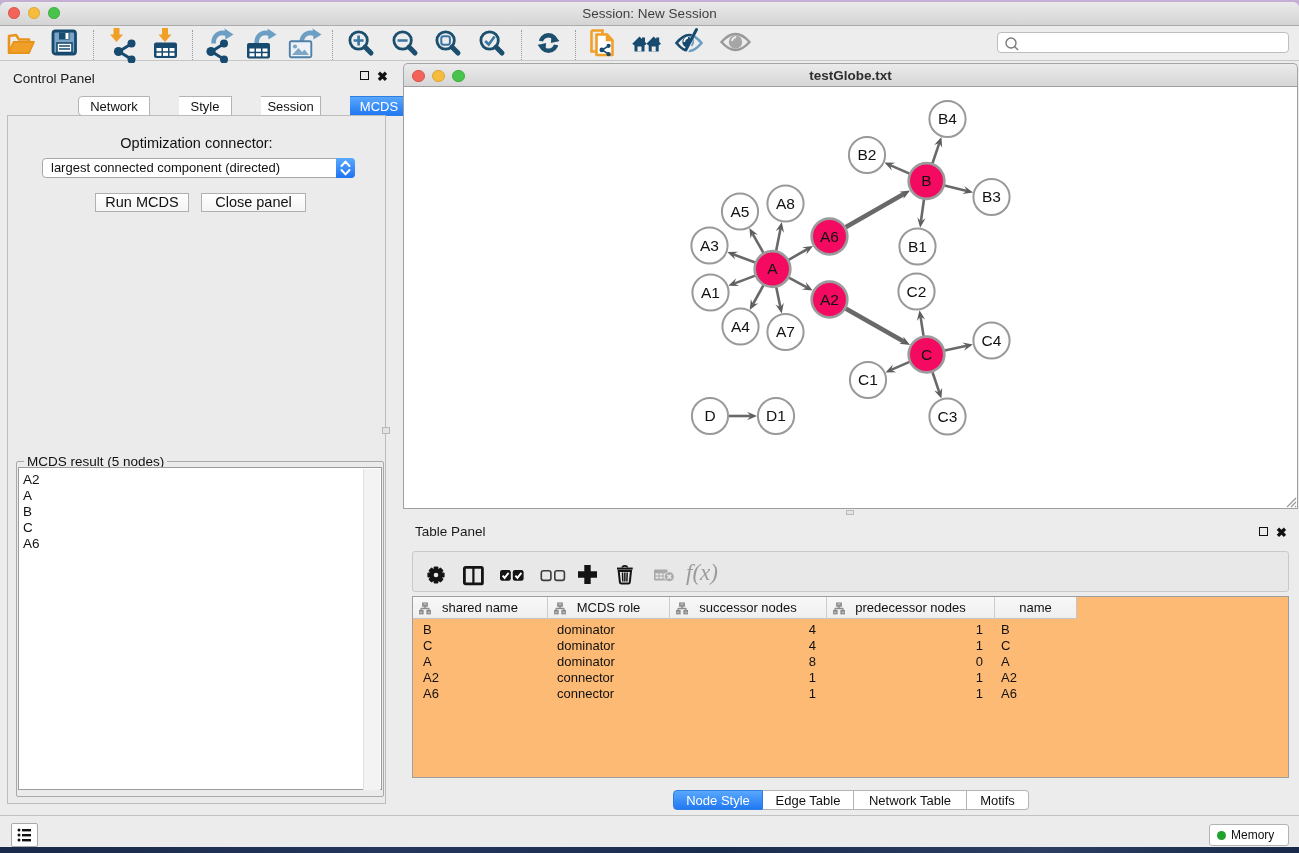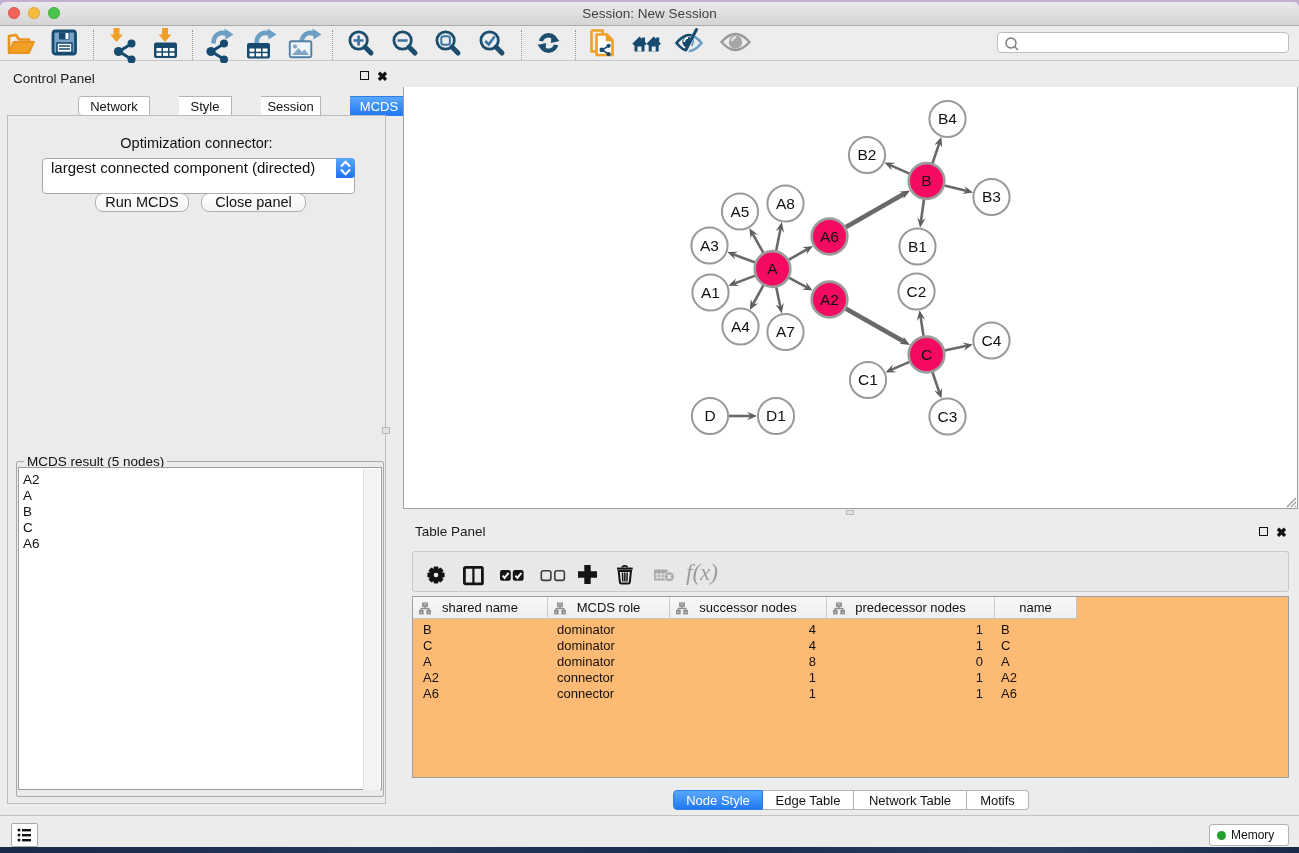--- a/index.html
+++ b/index.html
@@ -19,23 +19,23 @@
 #cp-title { position:absolute; left:13px; top:69px; font-size:13.5px; color:#1a1a1a; }
 .wicon-box { position:absolute; width:9px; height:9px; border:1.6px solid #111; }
 .wicon-x { position:absolute; font-size:13px; font-weight:bold; color:#111; }
 .tabrow { position:absolute; display:flex; }
 .tab { height:20px; background:#fff; border:1px solid #b4b4b4; border-left:none; font-size:13px; color:#111; text-align:center; line-height:19px; }
 .tab.first { border-left:1px solid #b4b4b4; border-radius:4px 0 0 4px; }
 .tab.last { border-radius:0 4px 4px 0; }
 .tab.sel { background:linear-gradient(#59a8fd,#2178f2); color:#fff; border-color:#2e7de2; }
 #cp-box { position:absolute; left:7px; top:113px; width:379px; height:689px; background:#ebebeb; border:1px solid #bcbcbc; }
 #opt-label { position:absolute; left:0; top:133px; width:393px; text-align:center; font-size:14.5px; color:#111; }
-#dropdown { position:absolute; left:42px; top:156px; width:313px; height:36px; background:#fff; border:1px solid #a8a8a8; border-radius:4px; font-size:15px; color:#111; line-height:18px; padding-left:8px; }
+#dropdown { position:absolute; left:42px; top:156px; width:313px; height:20px; background:#fff; border:1px solid #a8a8a8; border-radius:4px; font-size:13px; color:#111; line-height:18px; padding-left:8px; }
 #dd-btn { position:absolute; right:-1px; top:-1px; width:19px; height:20px; background:linear-gradient(#5aa9fe,#1f72f1); border-radius:0 4px 4px 0; }
-.btn { position:absolute; height:19px; background:linear-gradient(#ffffff,#f4f4f4); border:1px solid #b0b0b0; border-radius:8px; font-size:14.5px; color:#111; text-align:center; line-height:17px; }
+.btn { position:absolute; height:19px; background:linear-gradient(#ffffff,#f4f4f4); border:1px solid #b0b0b0; border-radius:0; font-size:14.5px; color:#111; text-align:center; line-height:17px; }
 #groupbox { position:absolute; left:16px; top:459px; width:368px; height:336px; border:1px solid #a9a9a9; border-radius:2px; }
 #groupbox-label { position:absolute; left:24px; top:452px; background:#ebebeb; padding:0 3px; font-size:13.5px; color:#111; }
 #mcds-list { position:absolute; left:18px; top:465px; width:364px; height:323px; background:#fff; border:1px solid #9c9c9c; font-size:13.5px; color:#111; }
 #mcds-list .item { padding-left:4px; height:16px; line-height:16px; }
 #mcds-scroll { position:absolute; right:1px; top:1px; width:17px; height:321px; background:#f3f3f3; border-left:1px solid #e0e0e0; }
 
 #netwin { position:absolute; left:403px; top:61px; width:895px; height:446px; border-radius:5px 5px 0 0; }
 #net-titlebar { position:absolute; left:0; top:0; width:100%; height:24px; background:linear-gradient(#ebebeb,#d6d6d6); border:1px solid #a6a6a6; border-bottom:1px solid #9f9f9f; border-radius:5px 5px 0 0; }
 #net-titlebar .tl { position:absolute; top:5.5px; width:12.5px; height:12.5px; border-radius:50%; }
 #net-title-text { position:absolute; top:4px; width:100%; text-align:center; font-size:13.5px; color:#2e2e2e; font-weight:bold; }
@@ -264,20 +264,26 @@
   <div id="mcds-list">
     <div class="item" style="margin-top:4px">A2</div>
     <div class="item">A</div>
     <div class="item">B</div>
     <div class="item">C</div>
     <div class="item">A6</div>
     <div id="mcds-scroll"></div>
   </div>
 
   <div id="netwin">
+    <div id="net-titlebar">
+      <div class="tl" style="left:8px; background:#f2635a; border:0.5px solid #d8554e;"></div>
+      <div class="tl" style="left:28px; background:#f6bc3e; border:0.5px solid #dba63a;"></div>
+      <div class="tl" style="left:48px; background:#48c34b; border:0.5px solid #3daf41;"></div>
+      <div id="net-title-text">testGlobe.txt</div>
+    </div>
     <div id="net-canvas">
       <svg id="graph" width="893" height="420" viewBox="0 0 893 420">
 <g stroke="#696969" fill="#5d5d5d">
 <line x1="351.2" y1="188.6" x2="330.1" y2="196.6" stroke-width="2.6"></line>
 <polygon points="324.3,198.8 332.1,191.3 330.1,196.6 335.1,199.1" stroke="none"></polygon>
 <line x1="351.2" y1="175.5" x2="329.1" y2="167.3" stroke-width="2.6"></line>
 <polygon points="323.3,165.1 334.1,164.7 329.1,167.3 331.2,172.6" stroke="none"></polygon>
 <line x1="359.5" y1="198.2" x2="348.8" y2="217.5" stroke-width="2.6"></line>
 <polygon points="345.7,222.9 346.9,212.1 348.8,217.5 354.3,216.2" stroke="none"></polygon>
 <line x1="359.4" y1="165.9" x2="348.4" y2="146.4" stroke-width="2.6"></line>

